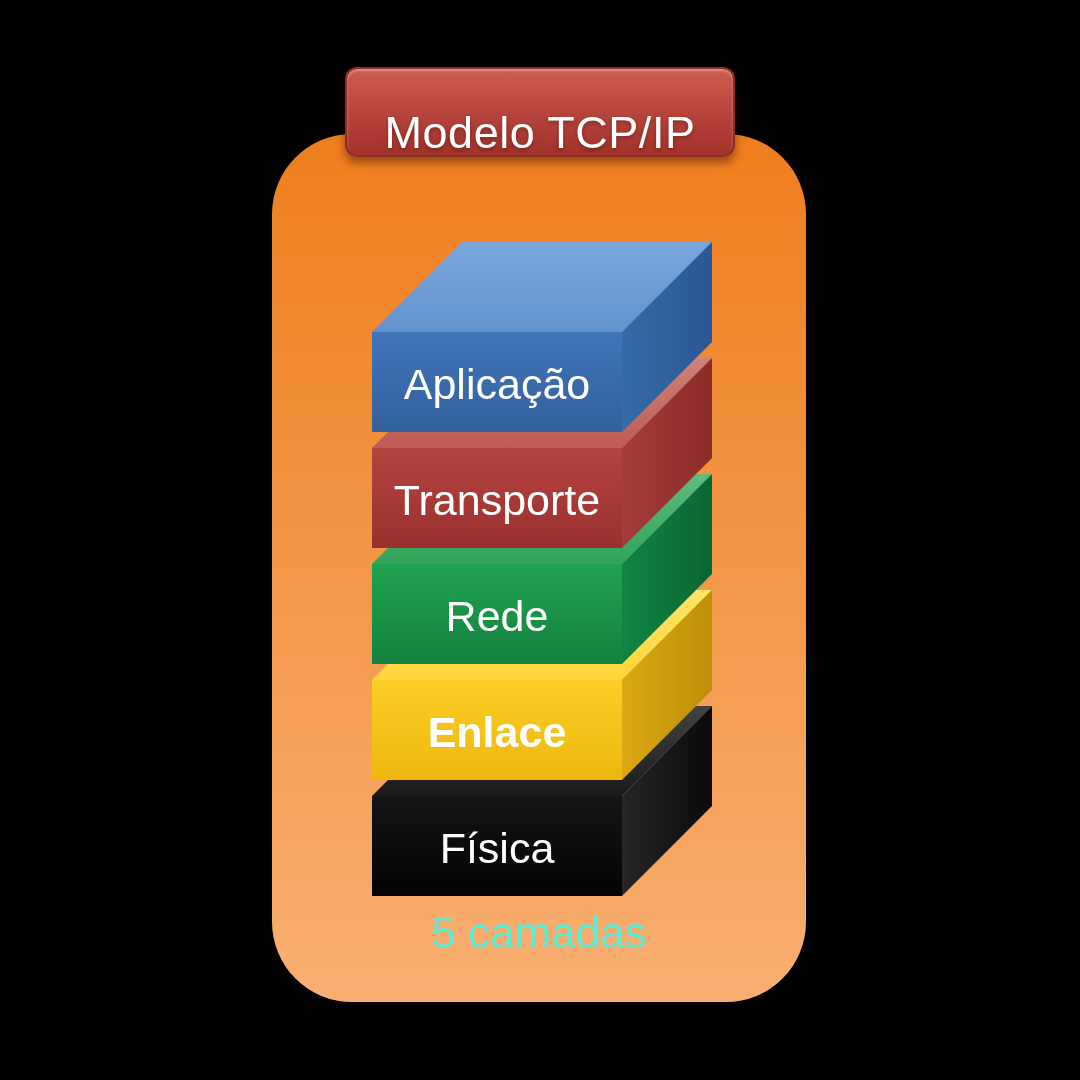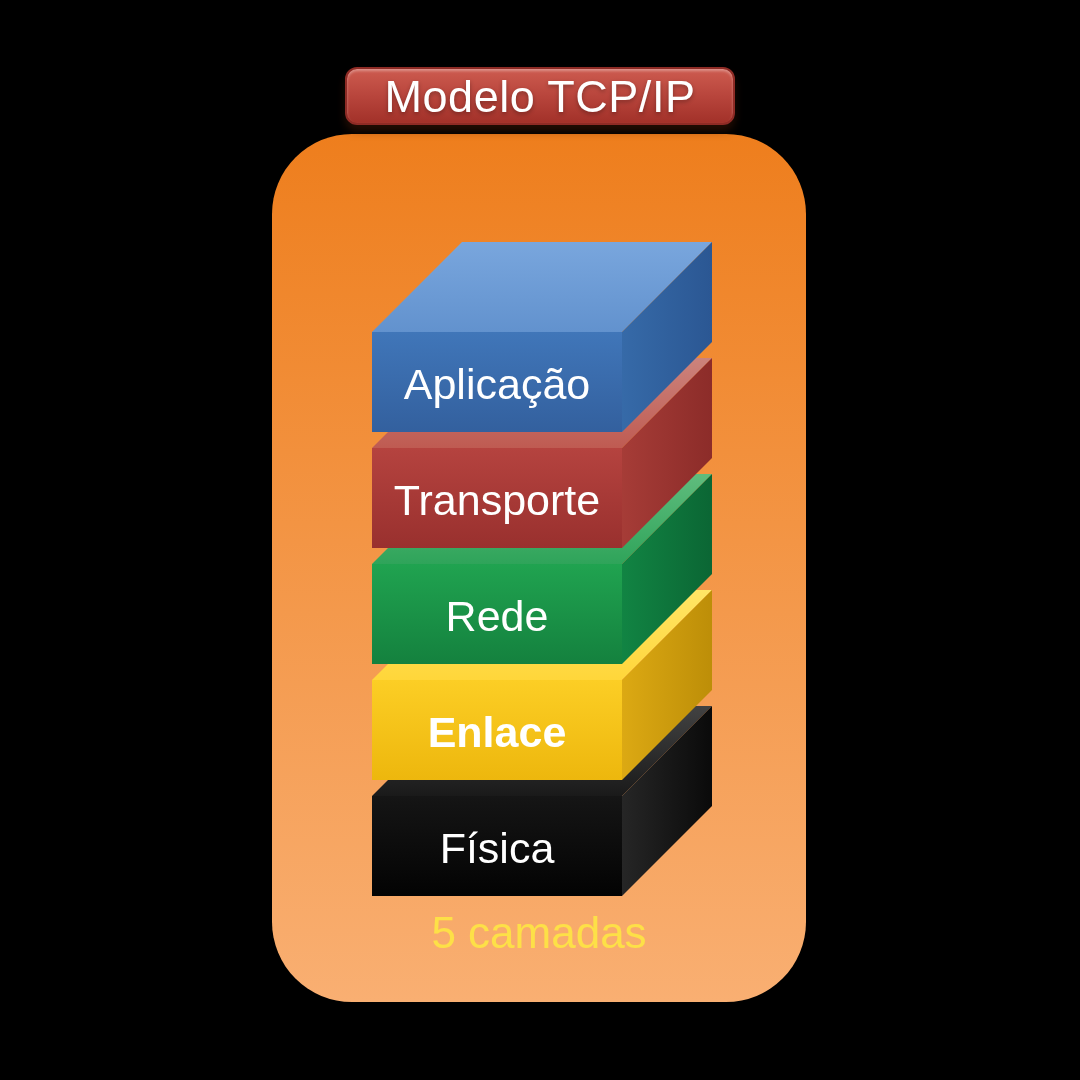--- a/index.html
+++ b/index.html
@@ -17,25 +17,25 @@
     left:272px; top:134px;
     width:534px; height:868px;
     border-radius:80px;
     
     background:#f08a2e;
   }
 
   .banner{
     position:absolute;
     left:345px; top:67px;
-    width:390px; height:58px;
+    width:390px; height:90px;
     border-radius:12px;
     border:2px solid #8E2B25;
     box-sizing:border-box;
-    display:flex; align-items:center; justify-content:center;
+    display:flex; align-items:flex-end; justify-content:center;
     box-shadow:0 6px 9px rgba(70,25,5,0.5), inset 0 2px 3px rgba(255,255,255,0.35);
     z-index:3;
   }
   .banner-text{
     font-size:45px;
     line-height:1;
     color:#fff;
     text-shadow:0 2px 4px rgba(0,0,0,0.30);
     letter-spacing:0.5px;
   }
@@ -158,15 +158,15 @@
         <polygon points="622,332 712,242 712,342 622,432" fill="url(#gside0)"></polygon>
         <polygon points="372,332 622,332 622,432 372,432" fill="url(#gfront0)"></polygon>
         <text x="497" y="384" text-anchor="middle" dominant-baseline="central" class="layer-label" fill="#FFFFFF">Aplicação</text>
       </g>
     </svg>
 
   <div class="banner" style="background: linear-gradient(rgb(205, 91, 79) 0%, rgb(184, 69, 60) 50%, rgb(162, 49, 41) 100%); border-color: rgb(142, 43, 37);">
     <span class="banner-text" style="color: rgb(255, 255, 255);">Modelo TCP/IP</span>
   </div>
 
-  <div class="footer-caption" style="color: #fde047;">5 camadas</div>
+  <div class="footer-caption" style="color: #5eead4;">5 camadas</div>
 
 </div>
 
 </body></html>

